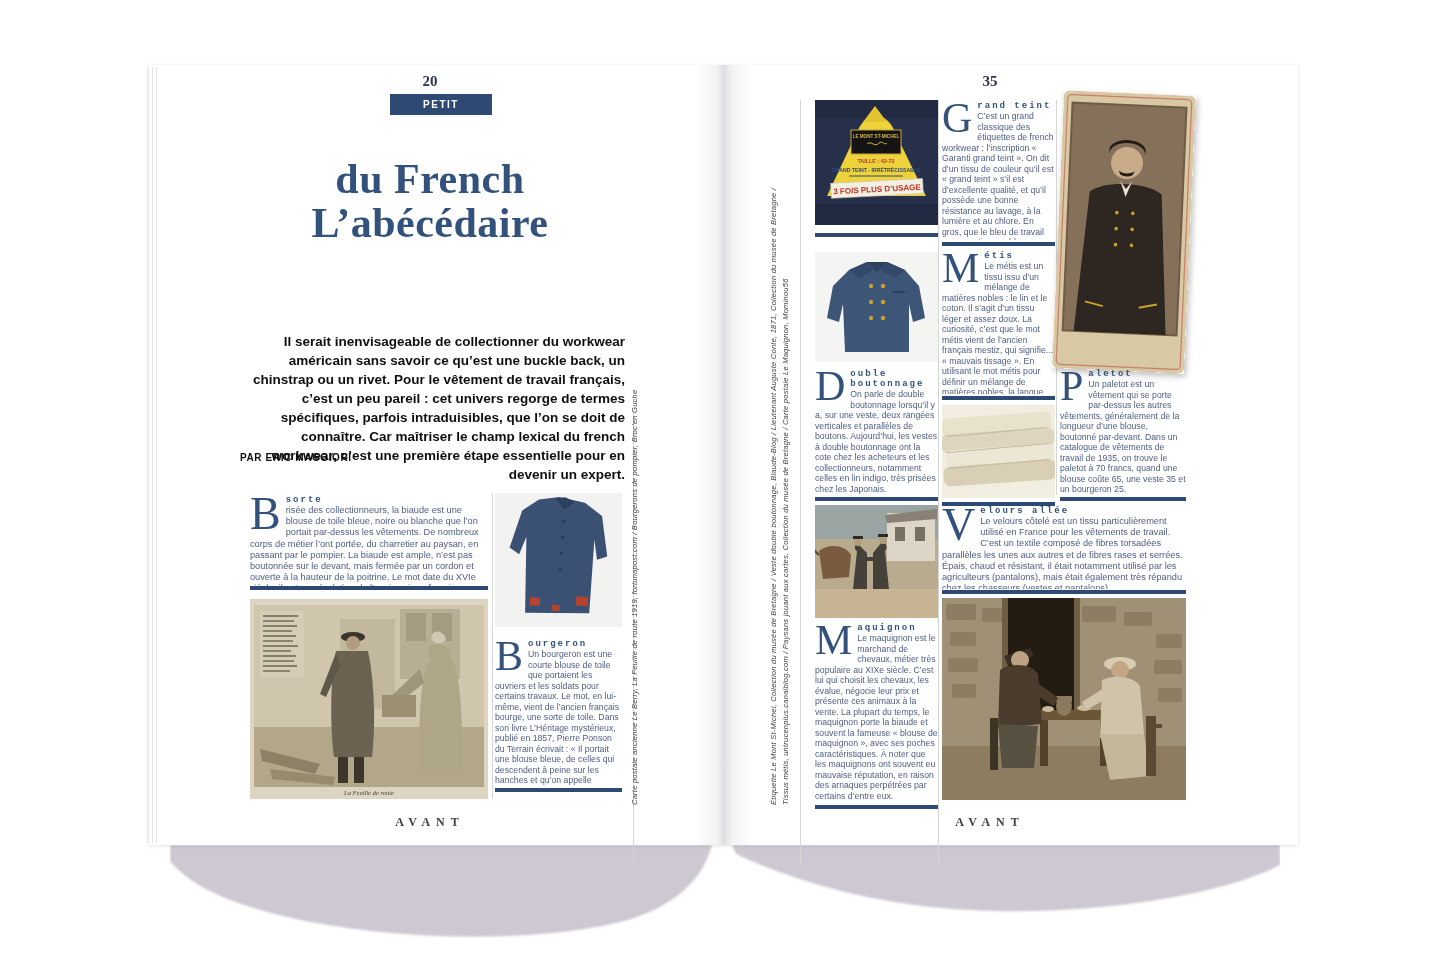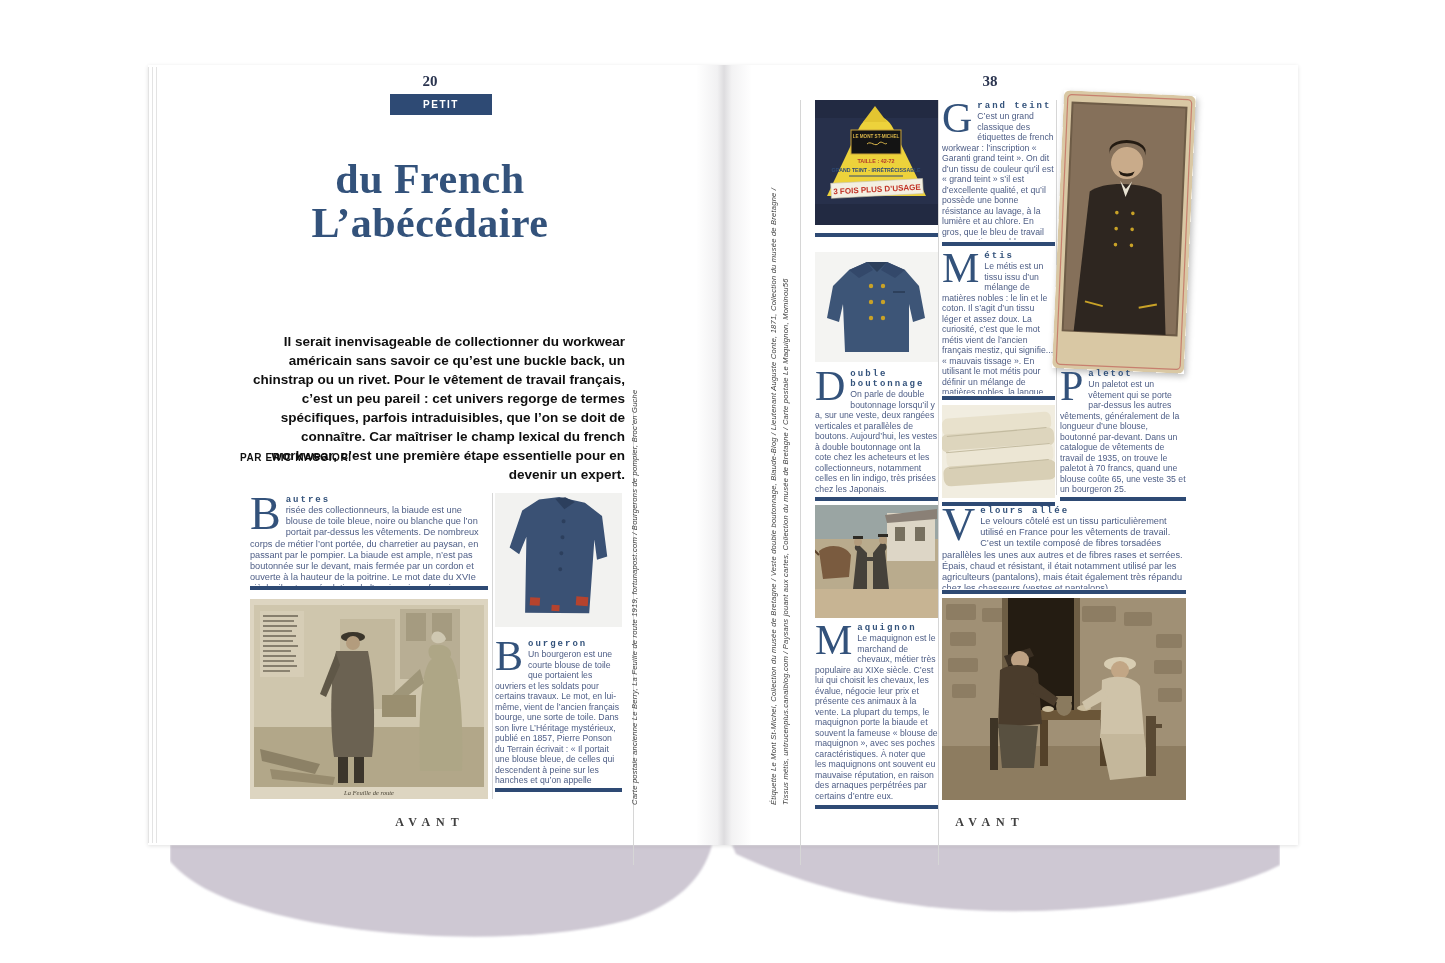--- a/index.html
+++ b/index.html
@@ -69,21 +69,21 @@
     </div>
 
     <div class="abs intro" style="left:92px;top:267px;width:385px;">Il serait inenvisageable de collectionner du workwear américain sans savoir ce qu’est une buckle back, un chinstrap ou un rivet. Pour le vêtement de travail français, c’est un peu pareil : cet univers regorge de termes spécifiques, parfois intraduisibles, que l’on se doit de connaître. Car maîtriser le champ lexical du french workwear, c’est une première étape essentielle pour en devenir un expert.</div>
     <div class="abs byline" style="left:92px;top:387px;width:385px;">PAR ERIC MAGGIORI</div>
 
     <div class="abs keyline" style="left:344px;top:428px;height:306px;"></div>
     <div class="abs keyline" style="left:485px;top:345px;height:455px;"></div>
 
     <div class="abs sec" style="left:102px;top:429px;width:238px;height:92px;">
       <span class="dropcap dc-lg">B</span>
-      <div class="sec-head">autres</div>
+      <div class="sec-head">sorte</div>
       <div class="sec-body">risée des collectionneurs, la biaude est une blouse de toile bleue, noire ou blanche que l’on portait par-dessus les vêtements. De nombreux corps de métier l’ont portée, du charretier au paysan, en passant par le pompier. La biaude est ample, n’est pas boutonnée sur le devant, mais fermée par un cordon et ouverte à la hauteur de la poitrine. Le mot date du XVIe siècle, il est une évolution de l’ancien vieux-francique blidalt, qui signifie « vêtement de soie ».</div>
     </div>
     <div class="abs bar" style="left:102px;top:521px;width:238px;"></div>
 
     <figure class="abs" style="left:102px;top:534px;width:238px;height:200px;">
       <svg width="238" height="200" viewBox="0 0 238 200" class="ph">
         <rect width="238" height="200" fill="#ddd5c1"></rect>
         <rect x="4" y="6" width="230" height="182" fill="#cfc6ad"></rect>
         <rect x="150" y="10" width="60" height="70" fill="#b8ae94"></rect>
         <rect x="156" y="14" width="20" height="28" fill="#a59b80"></rect>
@@ -148,21 +148,21 @@
       <span class="dropcap dc-sm">B</span>
       <div class="sec-head">ourgeron</div>
       <div class="sec-body narrow">Un bourgeron est une courte blouse de toile que portaient les ouvriers et les soldats pour certains travaux. Le mot, en lui-même, vient de l’ancien français bourge, une sorte de toile. Dans son livre L’Héritage mystérieux, publié en 1857, Pierre Ponson du Terrain écrivait : « Il portait une blouse bleue, de celles qui descendent à peine sur les hanches et qu’on appelle "bourgeron". »</div>
     </div>
     <div class="abs bar" style="left:347px;top:723px;width:127px;"></div>
 
     <div class="abs vcredit" style="left:482px;top:290px;height:450px;">Carte postale ancienne Le Berry, La Feuille de route 1919, fortunapost.com / Bourgerons de pompier, Broc’en Guche</div>
 
     <div class="abs avant" style="left:222px;top:750px;width:120px;">AVANT</div>
 
-    <div class="abs pagenum" style="left:822px;top:8px;width:40px;">38</div>
+    <div class="abs pagenum" style="left:822px;top:8px;width:40px;">35</div>
 
     <div class="abs vcredit" style="left:621px;top:35px;height:705px;">Étiquette Le Mont St-Michel, Collection du musée de Bretagne / Veste double boutonnage, Blaude-Blog / Lieutenant Auguste Conte, 1871, Collection du musée de Bretagne /</div>
     <div class="abs vcredit" style="left:633px;top:35px;height:705px;">Tissus métis, untrucenplus.canalblog.com / Paysans jouant aux cartes, Collection du musée de Bretagne / Carte postale Le Maquignon, Mominou56</div>
 
     <div class="abs keyline" style="left:652px;top:35px;height:765px;"></div>
     <div class="abs keyline" style="left:790px;top:35px;height:765px;"></div>
     <div class="abs keyline" style="left:908px;top:35px;height:395px;"></div>
 
     <figure class="abs" style="left:667px;top:35px;width:123px;height:125px;">
       <svg width="123" height="125" viewBox="0 0 123 125" class="ph">

